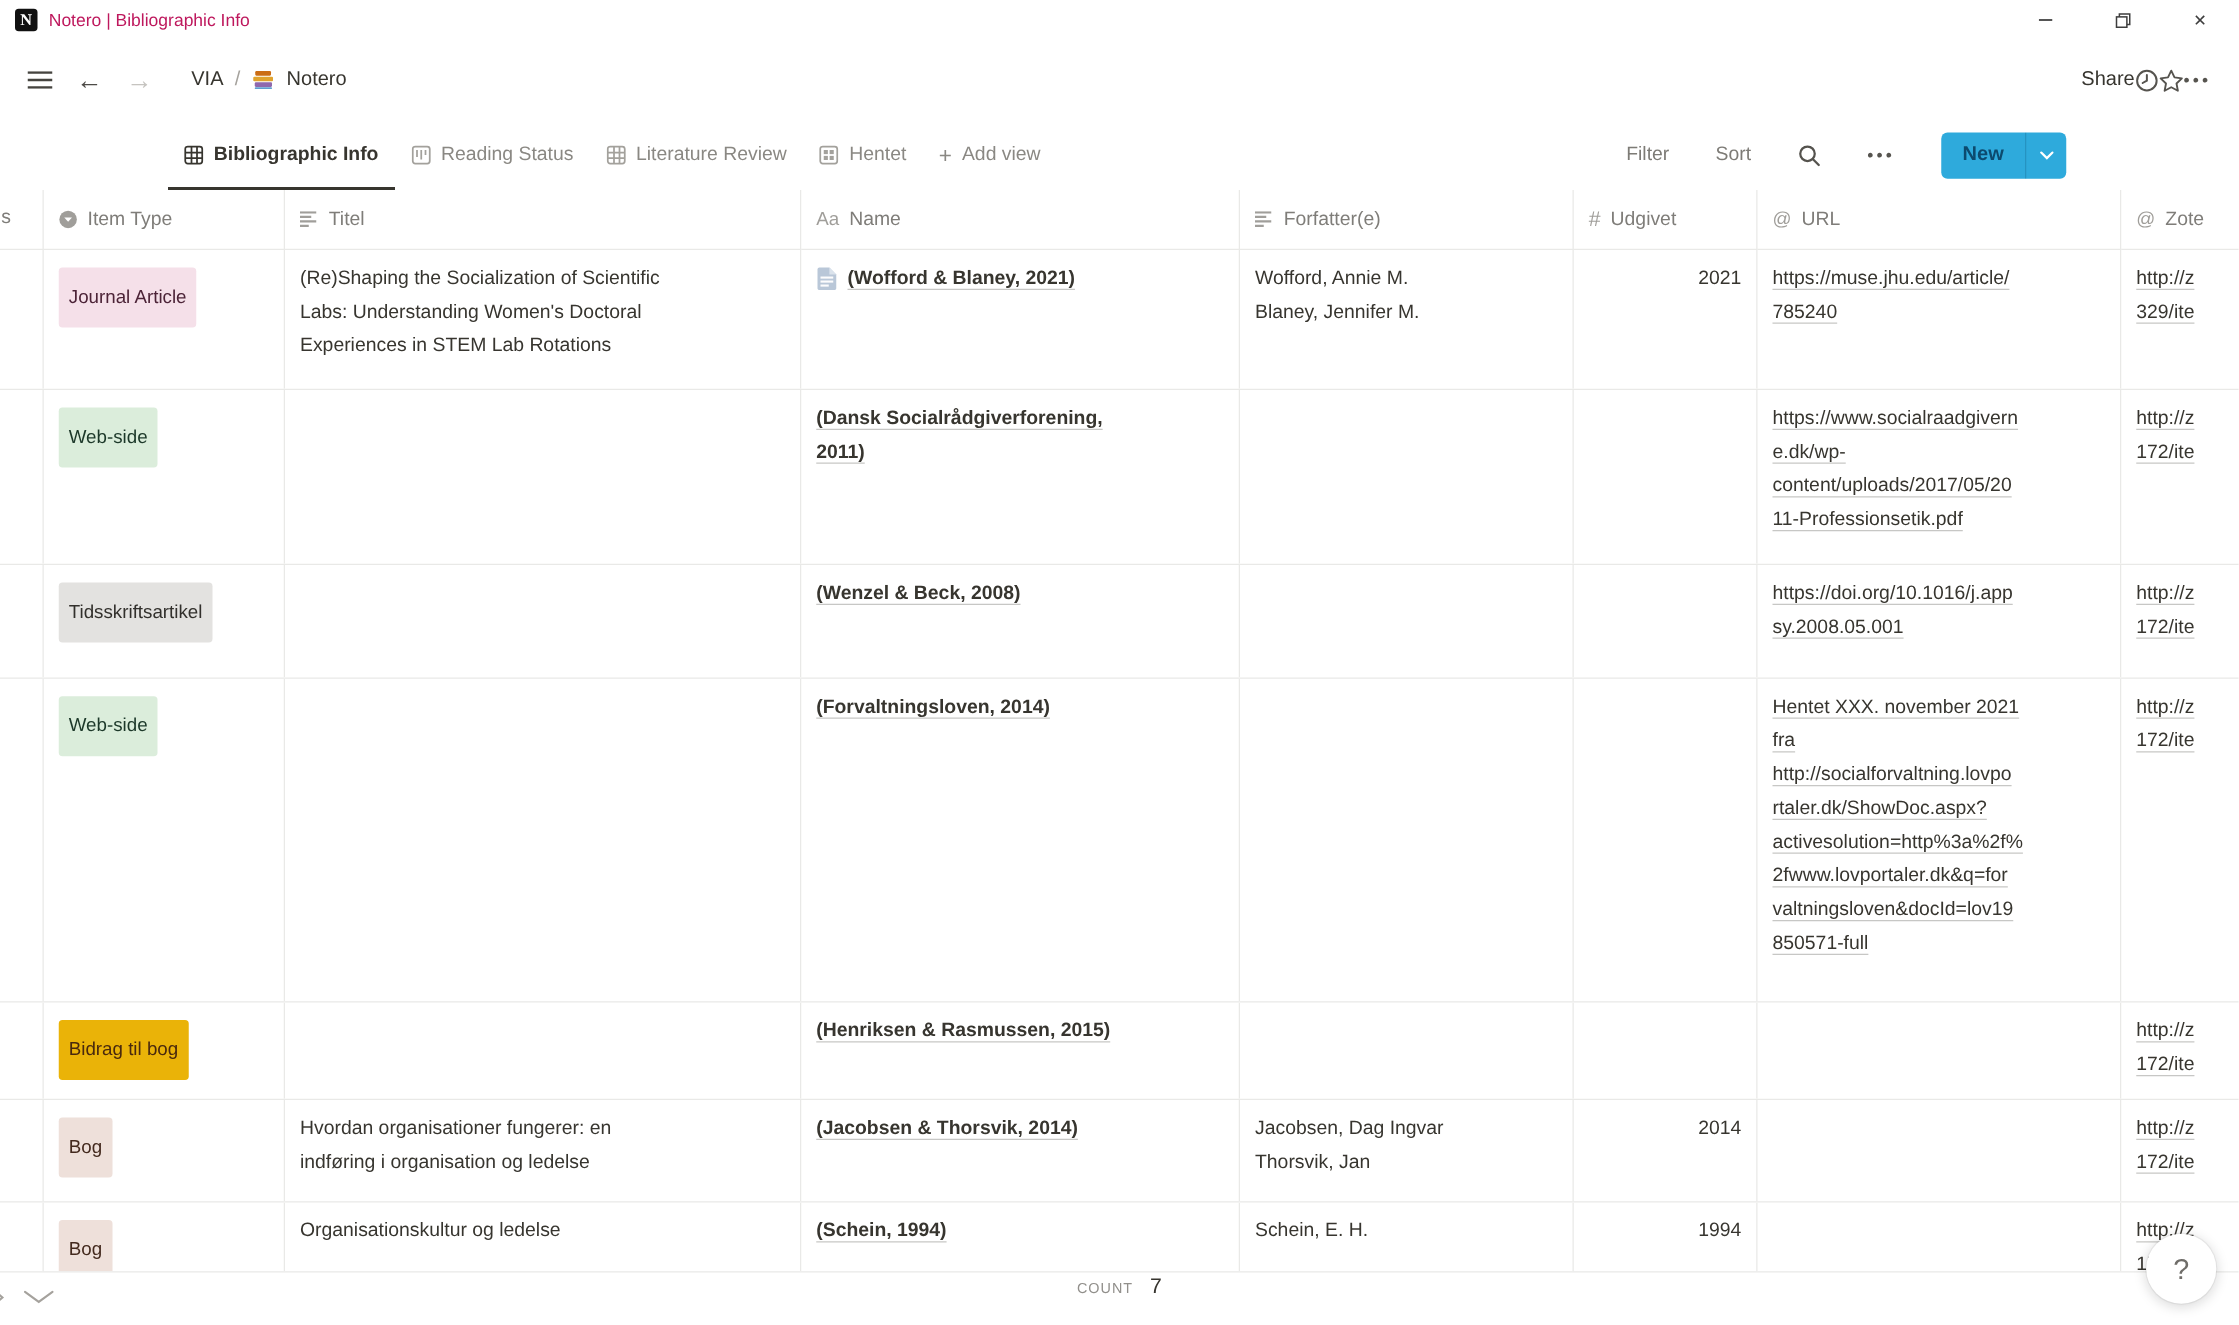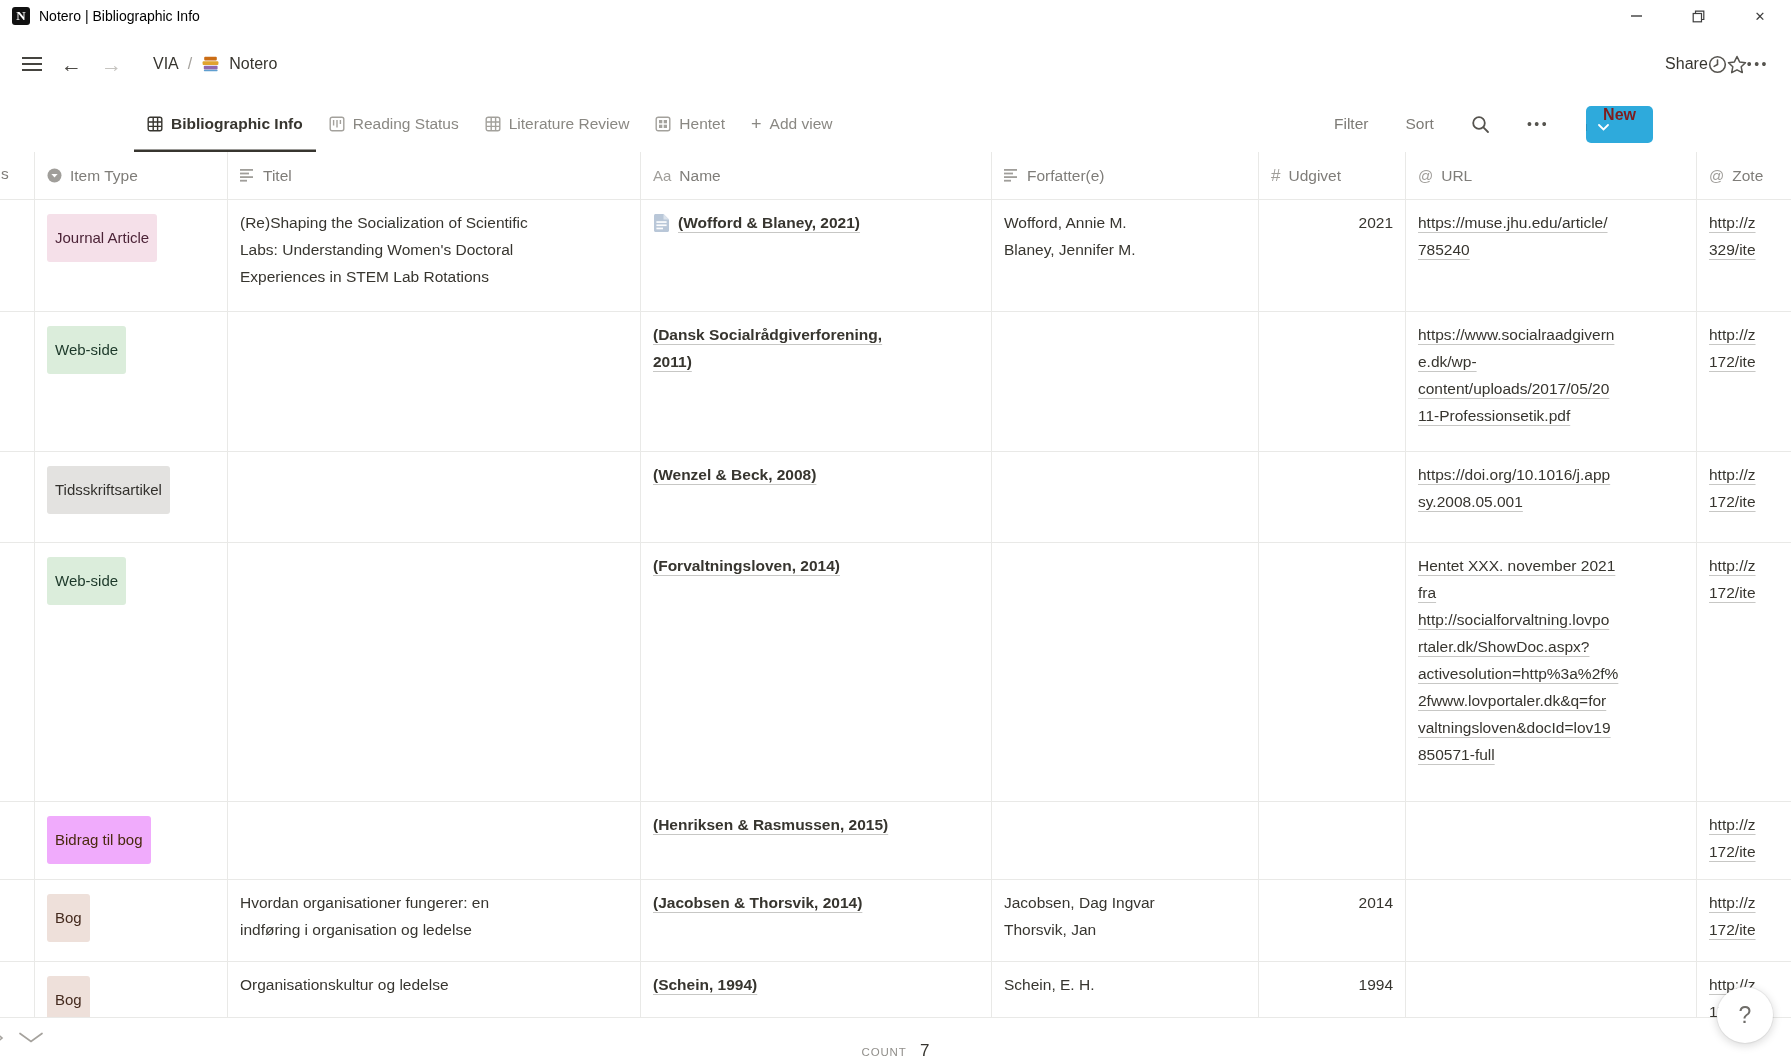--- a/index.html
+++ b/index.html
@@ -4,21 +4,21 @@
 <style>
   * { margin:0; padding:0; box-sizing:border-box; }
   html,body { width:1791px; height:1060px; overflow:hidden; background:#fff;
     font-family:"Liberation Sans", sans-serif; color:#37352f; }
 
   
   .titlebar { height:32px; display:flex; align-items:center; padding-left:12px; }
   .app-logo { width:18px; height:18px; background:#111; border-radius:3px; color:#fff;
     font-family:"Liberation Serif", serif; font-weight:bold; font-size:13px;
     display:flex; align-items:center; justify-content:center; margin-right:9px; }
-  .tb-title { font-size:14px; color:#000000; }
+  .tb-title { font-size:14px; color:#be185d; }
   .win-controls { margin-left:auto; display:flex; height:100%; }
   .win-btn { width:62px; height:100%; display:flex; align-items:center; justify-content:center;
     color:#3e3e3e; font-size:13px; }
 
   
   .navbar { height:64px; display:flex; align-items:center; padding:0 22px 0 22px; }
   .nav-left { display:flex; align-items:center; gap:19px; }
   .arrow { font-size:21px; color:#4d4b47; line-height:1; }
   .arrow.disabled { color:#c6c4c0; }
   .breadcrumb { display:flex; align-items:center; gap:9px; margin-left:12px; font-size:16px; }
@@ -28,21 +28,21 @@
 
   
   .tabbar { height:56px; display:flex; align-items:stretch; padding-left:134px; }
   .tab { display:flex; align-items:center; gap:8px; padding:0 13px; font-size:15.5px;
     color:#8a8883; white-space:nowrap; }
   .tab.active { color:#37352f; font-weight:bold; box-shadow:inset 0 -2.5px 0 #37352f; }
   .tab-plus { font-size:18px; line-height:1; }
   .tab-tools { margin-left:auto; display:flex; align-items:center; gap:37px;
     padding-right:138px; font-size:15.5px; color:#7d7b76; }
   .new-btn { display:flex; height:37px; border-radius:5px; overflow:hidden;
-    background:#2eaadc; color:#7f1d1d;flex-direction:column; }
+    background:#2eaadc; color:#0c4a6e; }
   .new-main { padding:0 17px; display:flex; align-items:center; font-weight:bold; font-size:16px; }
   .new-split { width:33px; display:flex; align-items:center; justify-content:center;
     border-left:1px solid rgba(10,80,110,0.25); }
 
   
   .grid-cols { display:grid; grid-template-columns:35px 193px 413px 351px 267px 147px 291px minmax(0,1fr); }
   .thead { height:48px; }
   .th { display:flex; align-items:center; gap:8px; padding:0 12px; font-size:15.5px; color:#7f7d79;
     border-right:1px solid #e9e9e7; border-bottom:1px solid #e9e9e7; white-space:nowrap; overflow:hidden; }
   .th:last-child { border-right:none; }
@@ -56,32 +56,32 @@
   .tc { border-right:1px solid #e9e9e7; padding:9px 12px; font-size:15.5px; line-height:27px;
     overflow:hidden; color:#37352f; }
   .tc:last-child { border-right:none; }
   .c-udg { text-align:right; }
 
   .badge { display:inline-block; padding:12px 8px; border-radius:3px; font-size:15px;
     line-height:24px; margin-top:5px; white-space:nowrap; }
   .bg-pink   { background:#f5e0e9; color:#4c2337; }
   .bg-green  { background:#dbeddb; color:#1c3829; }
   .bg-gray   { background:#e3e2e0; color:#32302c; }
-  .bg-orange { background:#f0abfc; color:#49290e; }
+  .bg-orange { background:#eab308; color:#49290e; }
   .bg-brown  { background:#eee0da; color:#442a1e; }
 
   .lk { text-decoration:underline; text-decoration-color:rgba(55,53,47,0.28);
     text-underline-offset:3.5px; text-decoration-thickness:1px; }
   .name-wrap { display:flex; align-items:flex-start; gap:8px; }
   .name-text { font-weight:bold; }
   .doc-ico { flex:0 0 auto; margin-top:4px; }
 
   
   .footer { height:41px; position:relative; }
-  .count-wrap { position:absolute; left:0; right:0; top:22px; text-align:center; }
+  .count-wrap { position:absolute; left:0; right:0; top:0; text-align:center; }
   .count-label { font-size:11.5px; letter-spacing:0.8px; color:#918f8b; }
   .count-value { font-size:17px; color:#37352f; margin-left:9px; }
   .foot-icons { position:absolute; left:-9px; top:12px; display:flex; gap:13px; color:#a5a29d; }
 
   .help-btn { position:fixed; left:1717px; top:987px; width:56px; height:56px; border-radius:50%;
     background:#fff; box-shadow:0 2px 10px rgba(15,15,15,0.18), 0 0 0 1px rgba(15,15,15,0.05);
     display:flex; align-items:center; justify-content:center; font-size:23px; color:#6f6d69; z-index:10; }
 
   svg { display:block; }
 </style>

